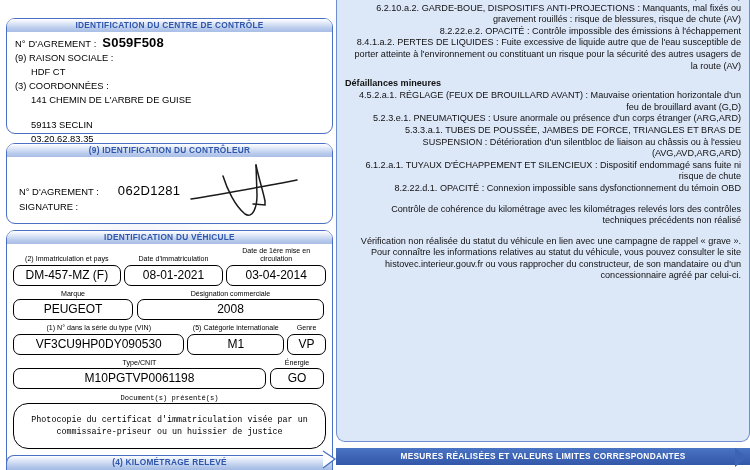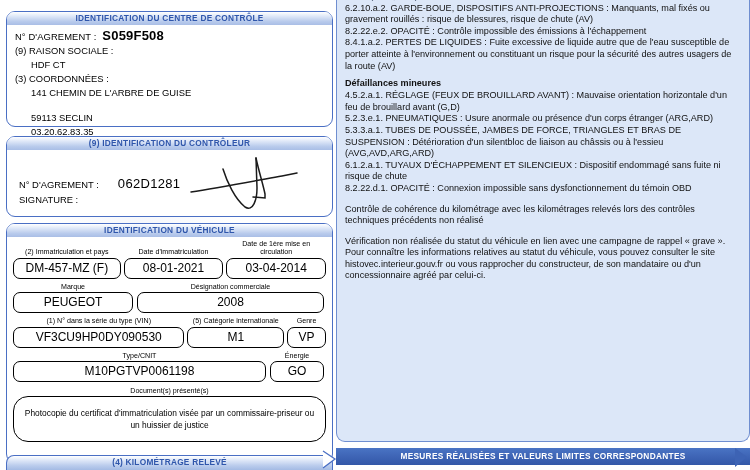--- a/index.html
+++ b/index.html
@@ -44,21 +44,21 @@
   .wm-blue2 {
     left: 40px; top: 150px;
     width: 200px; height: 180px;
     background:
       radial-gradient(ellipse at 50% 50%, rgba(90,120,195,0.07) 0%, rgba(90,120,195,0) 70%);
   }
 
   
   .col-left {
     position: absolute;
-    left: 6px; top: 9px;
+    left: 6px; top: 16px;
     width: 327px;
     height: 332px;
     z-index: 2;
   }
   .col-right {
     position: absolute;
     left: 336px; top: 0;
     width: 414px;
     height: 470px;
     z-index: 2;
@@ -215,21 +215,21 @@
     border-radius: 0 0 9px 9px;
     background: #dce7f8;
     padding: 6px 8px 6px 8px;
     overflow: hidden;
   }
   .rtxt {
     font-size: 9.1px;
     line-height: 11.6px;
     color: #111;
     margin: 0;
-    text-align: left;
+    text-align: right;
   }
   .rtxt.cut {
     margin-top: -7px;
     color: #3c4a63;
   }
   .rtxt.bold-ul {
     font-weight: bold;
   }
   .rtxt.para { margin-top: 9px; }
 
@@ -359,21 +359,21 @@
           <div class="fld" style="width:253px; margin-right:4px;">
             <div class="fld-cap">Type/CNIT</div>
             <div class="fld-box">M10PGTVP0061198</div>
           </div>
           <div class="fld" style="width:54px;">
             <div class="fld-cap">Énergie</div>
             <div class="fld-box">GO</div>
           </div>
         </div>
 
-        <div style="margin-top:5px;">
+        <div style="margin-top:5px;font-family:Liberation Mono, monospace;">
           <div class="fld-cap">Document(s) présenté(s)</div>
           <div class="doc-box">Photocopie du certificat d'immatriculation visée par un commissaire-priseur ou un huissier de justice</div>
         </div>
 
       </div>
     </div>
 
   </div>
 
   <div class="km-head">(4) KILOMÉTRAGE RELEVÉ</div>

